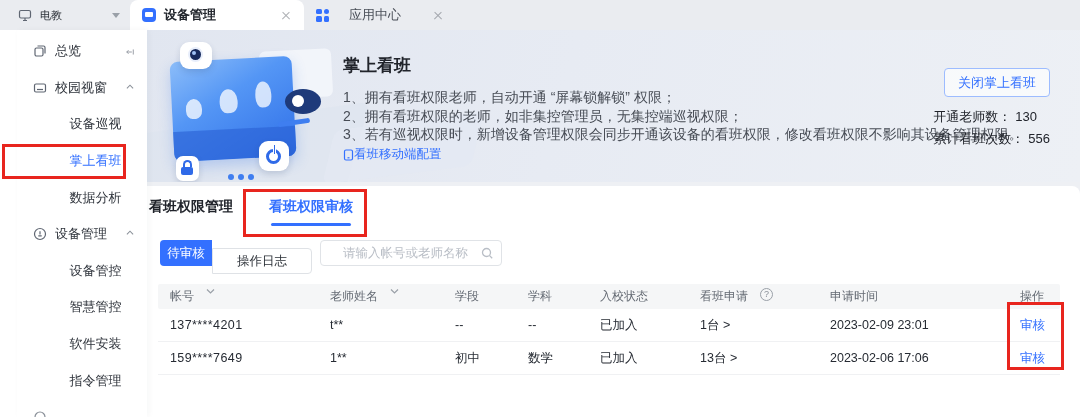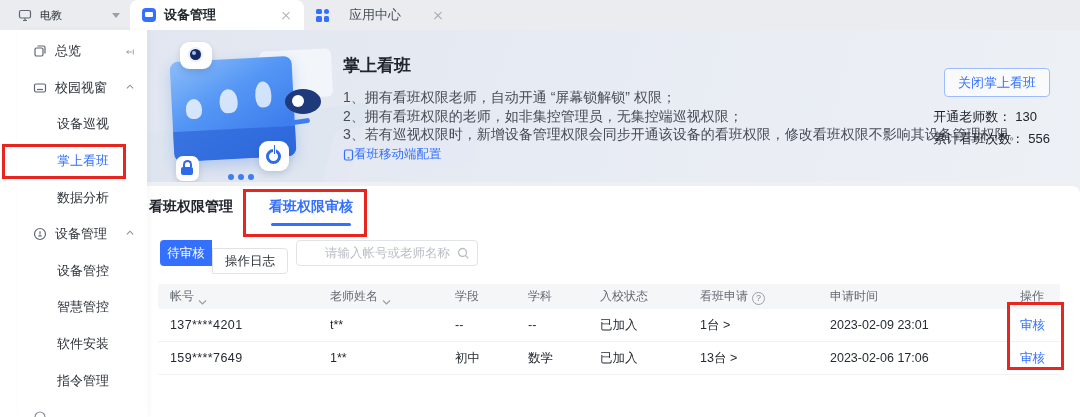--- a/index.html
+++ b/index.html
@@ -32,21 +32,21 @@
   .grid-icon i { position:absolute; width:5.5px; height:5.5px; background:#3370ff; border-radius:1.5px; }
   .grid-icon i:nth-child(1){left:0;top:0;} .grid-icon i:nth-child(2){right:0;top:0;border-radius:50%;}
   .grid-icon i:nth-child(3){left:0;bottom:0;} .grid-icon i:nth-child(4){right:0;bottom:0;}
   
   .sidebar { position:absolute; left:17px; top:30px; width:130px; bottom:0; background:#fff;
              box-shadow:2px 0 6px rgba(30,40,60,.04); z-index:2; }
   .sidebar ul { list-style:none; padding-top:3px; }
   .sidebar li { height:36.6px; display:flex; align-items:center; padding:0 13px 0 16px;
                 font-size:13px; color:#2e333b; cursor:pointer; }
   .sidebar li .lbl { margin-left:8px; }
-  .sidebar li.sub { padding-left:40px; }
+  .sidebar li.sub { padding-left:40px;justify-content:center; }
   .sidebar li.sub .lbl { margin-left:0; }
   .sidebar li.selected { color:#3370ff; }
   .side-ic { flex:0 0 14px; display:flex; }
   .chev { margin-left:auto; width:8px; height:8px; display:flex; }
   
   .main { position:absolute; left:130px; top:30px; right:0; bottom:0; background:#eef0f4; }
   .banner { margin-left:8px; height:152px; position:relative; overflow:hidden;
             background:linear-gradient(105deg,#e1e6f0 0%,#e7ebf3 45%,#edf0f5 100%); }
   .banner::before { content:""; position:absolute; left:-40px; bottom:-30px; width:260px; height:90px;
             background:#dde3ee; opacity:.55; transform:rotate(-8deg) skewX(-24deg); border-radius:10px; }
@@ -105,34 +105,34 @@
           border-radius:8px 8px 0 0; }
   .ctabs { display:flex; gap:36px; padding:0 0 0 11px; height:42px; align-items:center; }
   .ctab { font-size:14px; color:#21242b; font-weight:bold; cursor:pointer; position:relative; }
   .ctab.active { color:#3370ff; }
   .ctab.active::after { content:""; position:absolute; left:2px; right:2px; bottom:-10px; height:3px;
           background:#3370ff; border-radius:2px; }
   .filters { display:flex; align-items:center; margin:12px 0 0 22px; height:26px; }
   .seg { height:26px; font-size:12.5px; display:flex; align-items:center; justify-content:center;
          cursor:pointer; }
   .seg.pending { width:52px; background:#3370ff; color:#fff; border-radius:4px 0 0 4px; }
-  .seg.log { width:76px; background:#fff; color:#2a2f36; border:1px solid #dfe2e6;
+  .seg.log { width:100px; background:#fff; color:#2a2f36; border:1px solid #dfe2e6;
              border-radius:0 4px 4px 0;margin-top:16px; }
   .searchbox { position:relative; margin-left:8px; }
   .searchbox input { width:182px; height:26px; border:1px solid #e0e3e7; border-radius:4px;
-          padding:0 26px 0 28px; font-size:12.5px; color:#2a2f36; outline:none;
+          padding:0 26px 0 22px; font-size:12.5px; color:#2a2f36; outline:none;
           font-family:inherit; background:#fff; }
   .searchbox input::placeholder { color:#b9bec6; }
   .searchbox svg { position:absolute; right:8px; top:6.5px; }
   
   .table { margin:18px 20px 0 20px; }
   .trow { display:grid; grid-template-columns:160px 125px 73px 72px 100px 130px 190px 1fr;
           align-items:center; }
   .thead { height:25px; background:#f5f6f7; border-radius:2px; }
-  .thead .cell { font-size:12px; color:#646a73; display:flex; align-items:flex-end; gap:4px; }
+  .thead .cell { font-size:12px; color:#646a73; display:flex; align-items:flex-start; gap:12px; }
   .cell { padding-left:12px; }
   .tbody .trow { height:33px; border-bottom:1px solid #f0f1f3; font-size:12.5px; color:#262b33; }
   .cell.acct { letter-spacing:.4px; }
   .link { color:#3370ff; cursor:pointer; }
   .qmark { width:13px; height:13px; border:1px solid #9aa0a8; border-radius:50%; font-size:9px;
            line-height:11px; text-align:center; color:#8a9099; display:inline-block; }
   
   .anno { position:absolute; border:3px solid #e8251e; z-index:60; pointer-events:none; }
   .anno1 { left:2px; top:144px; width:124px; height:35px; }
   .anno2 { left:243px; top:189px; width:124px; height:48px; }

